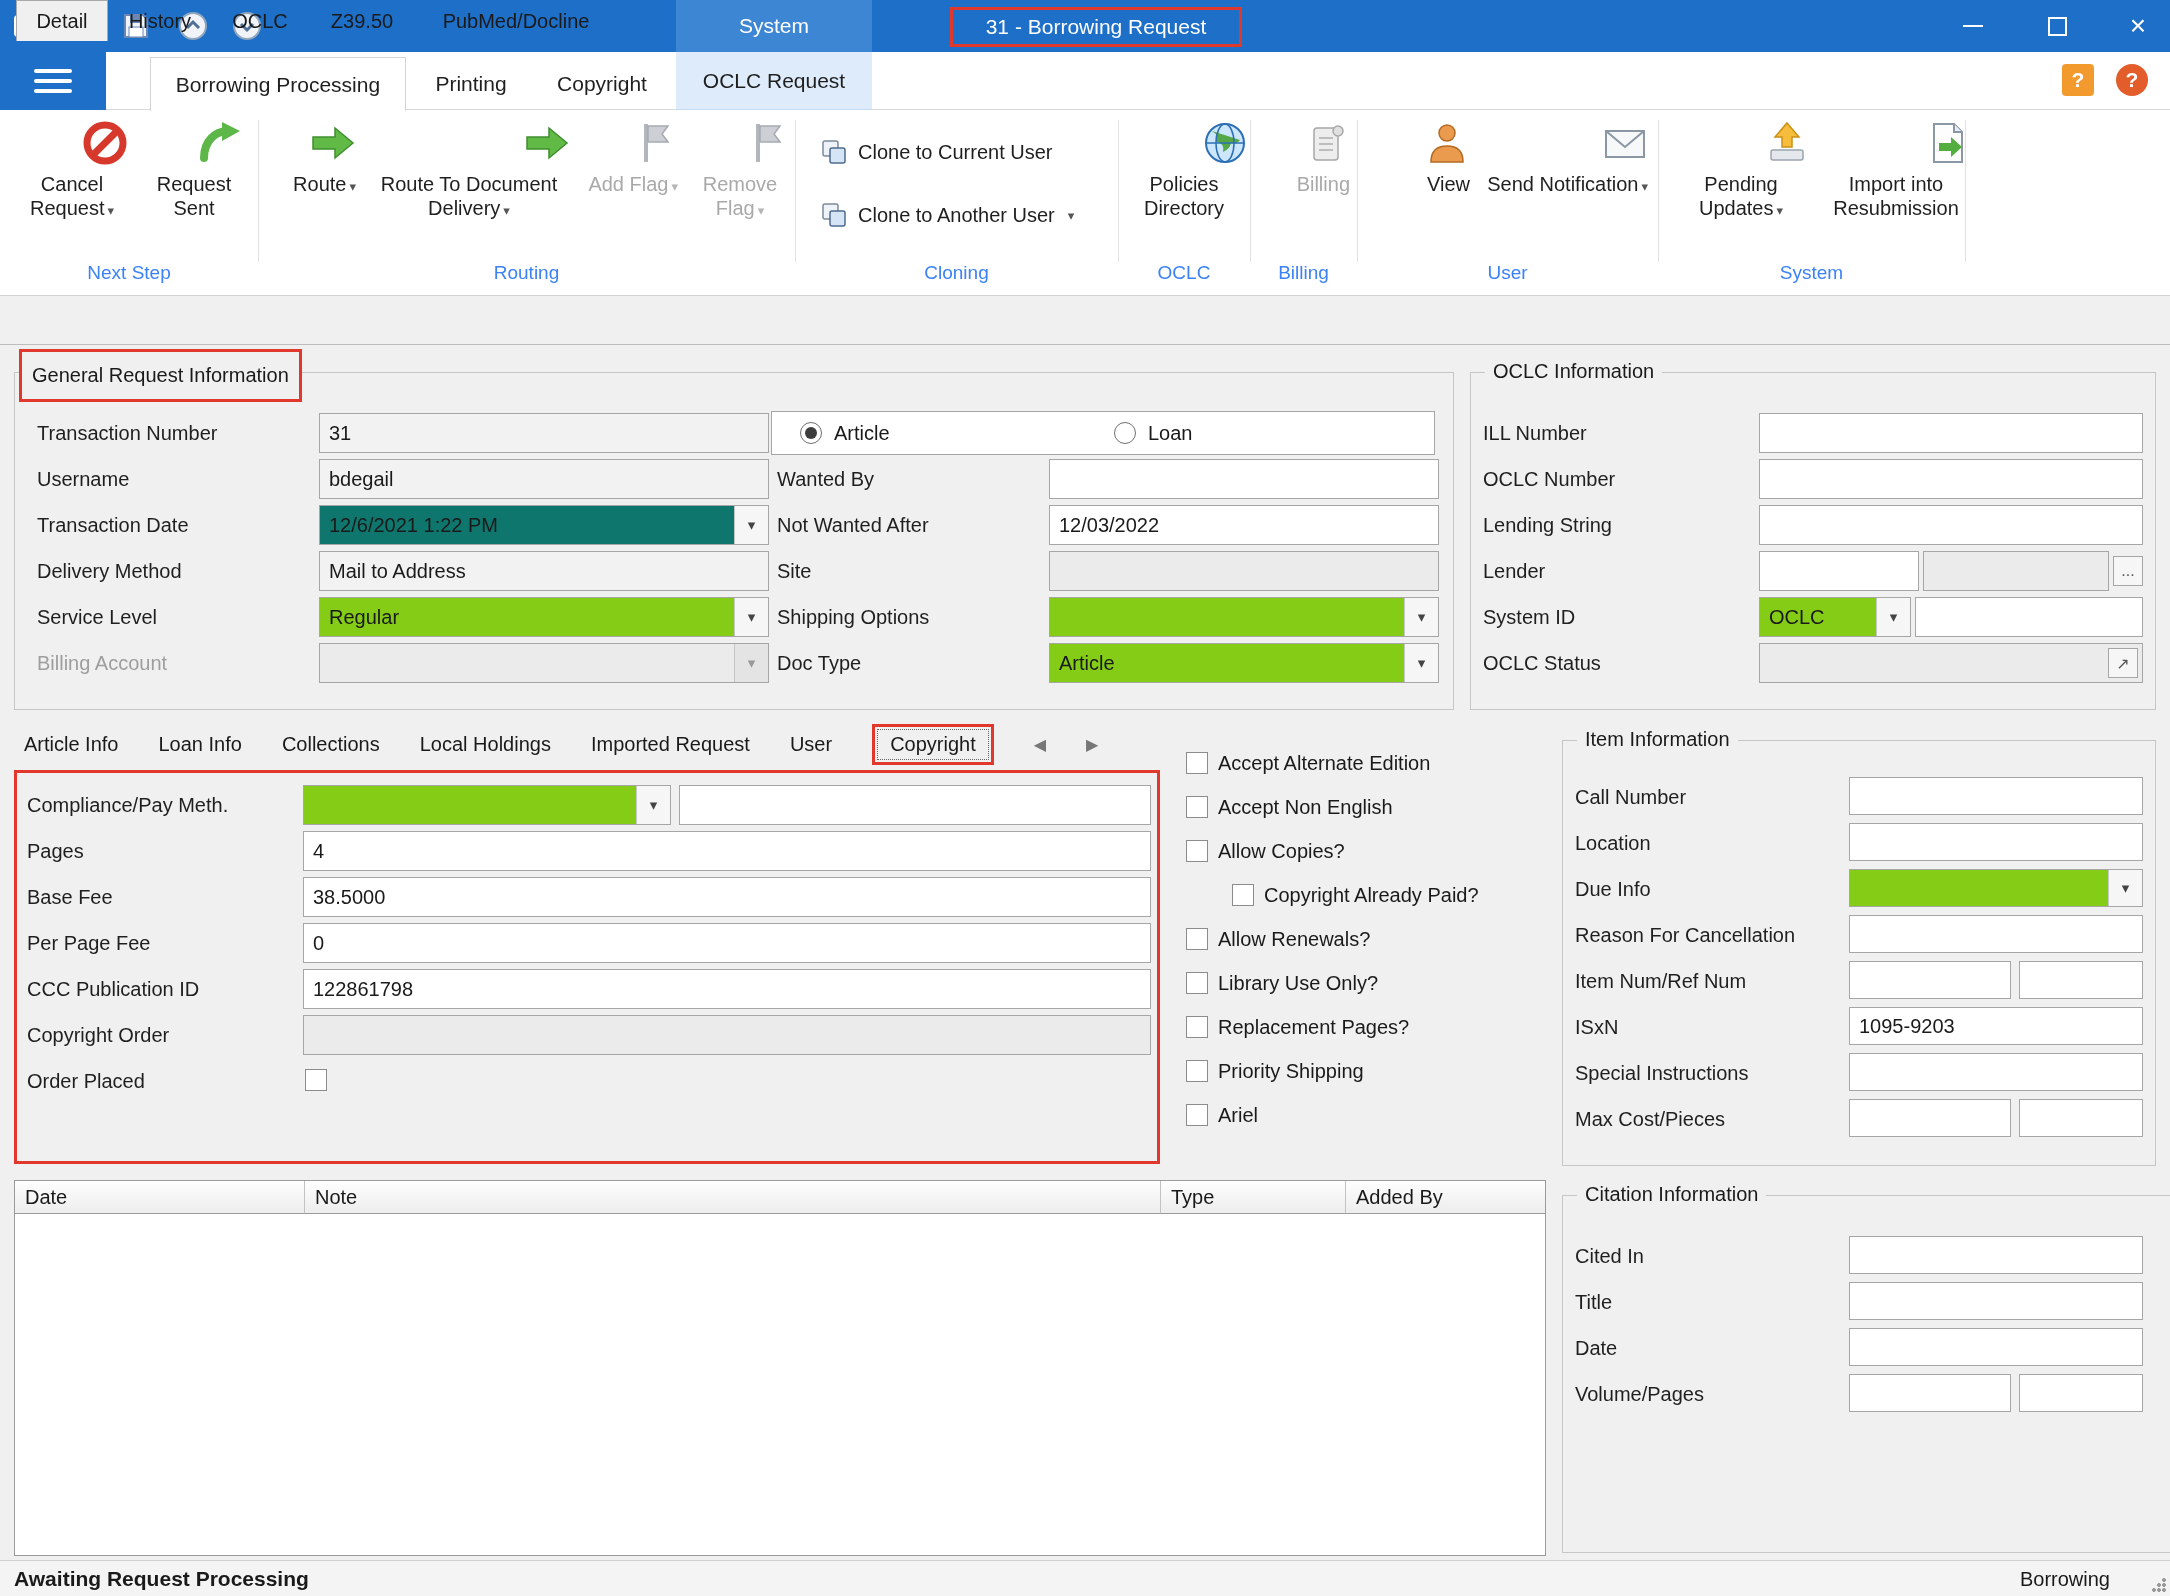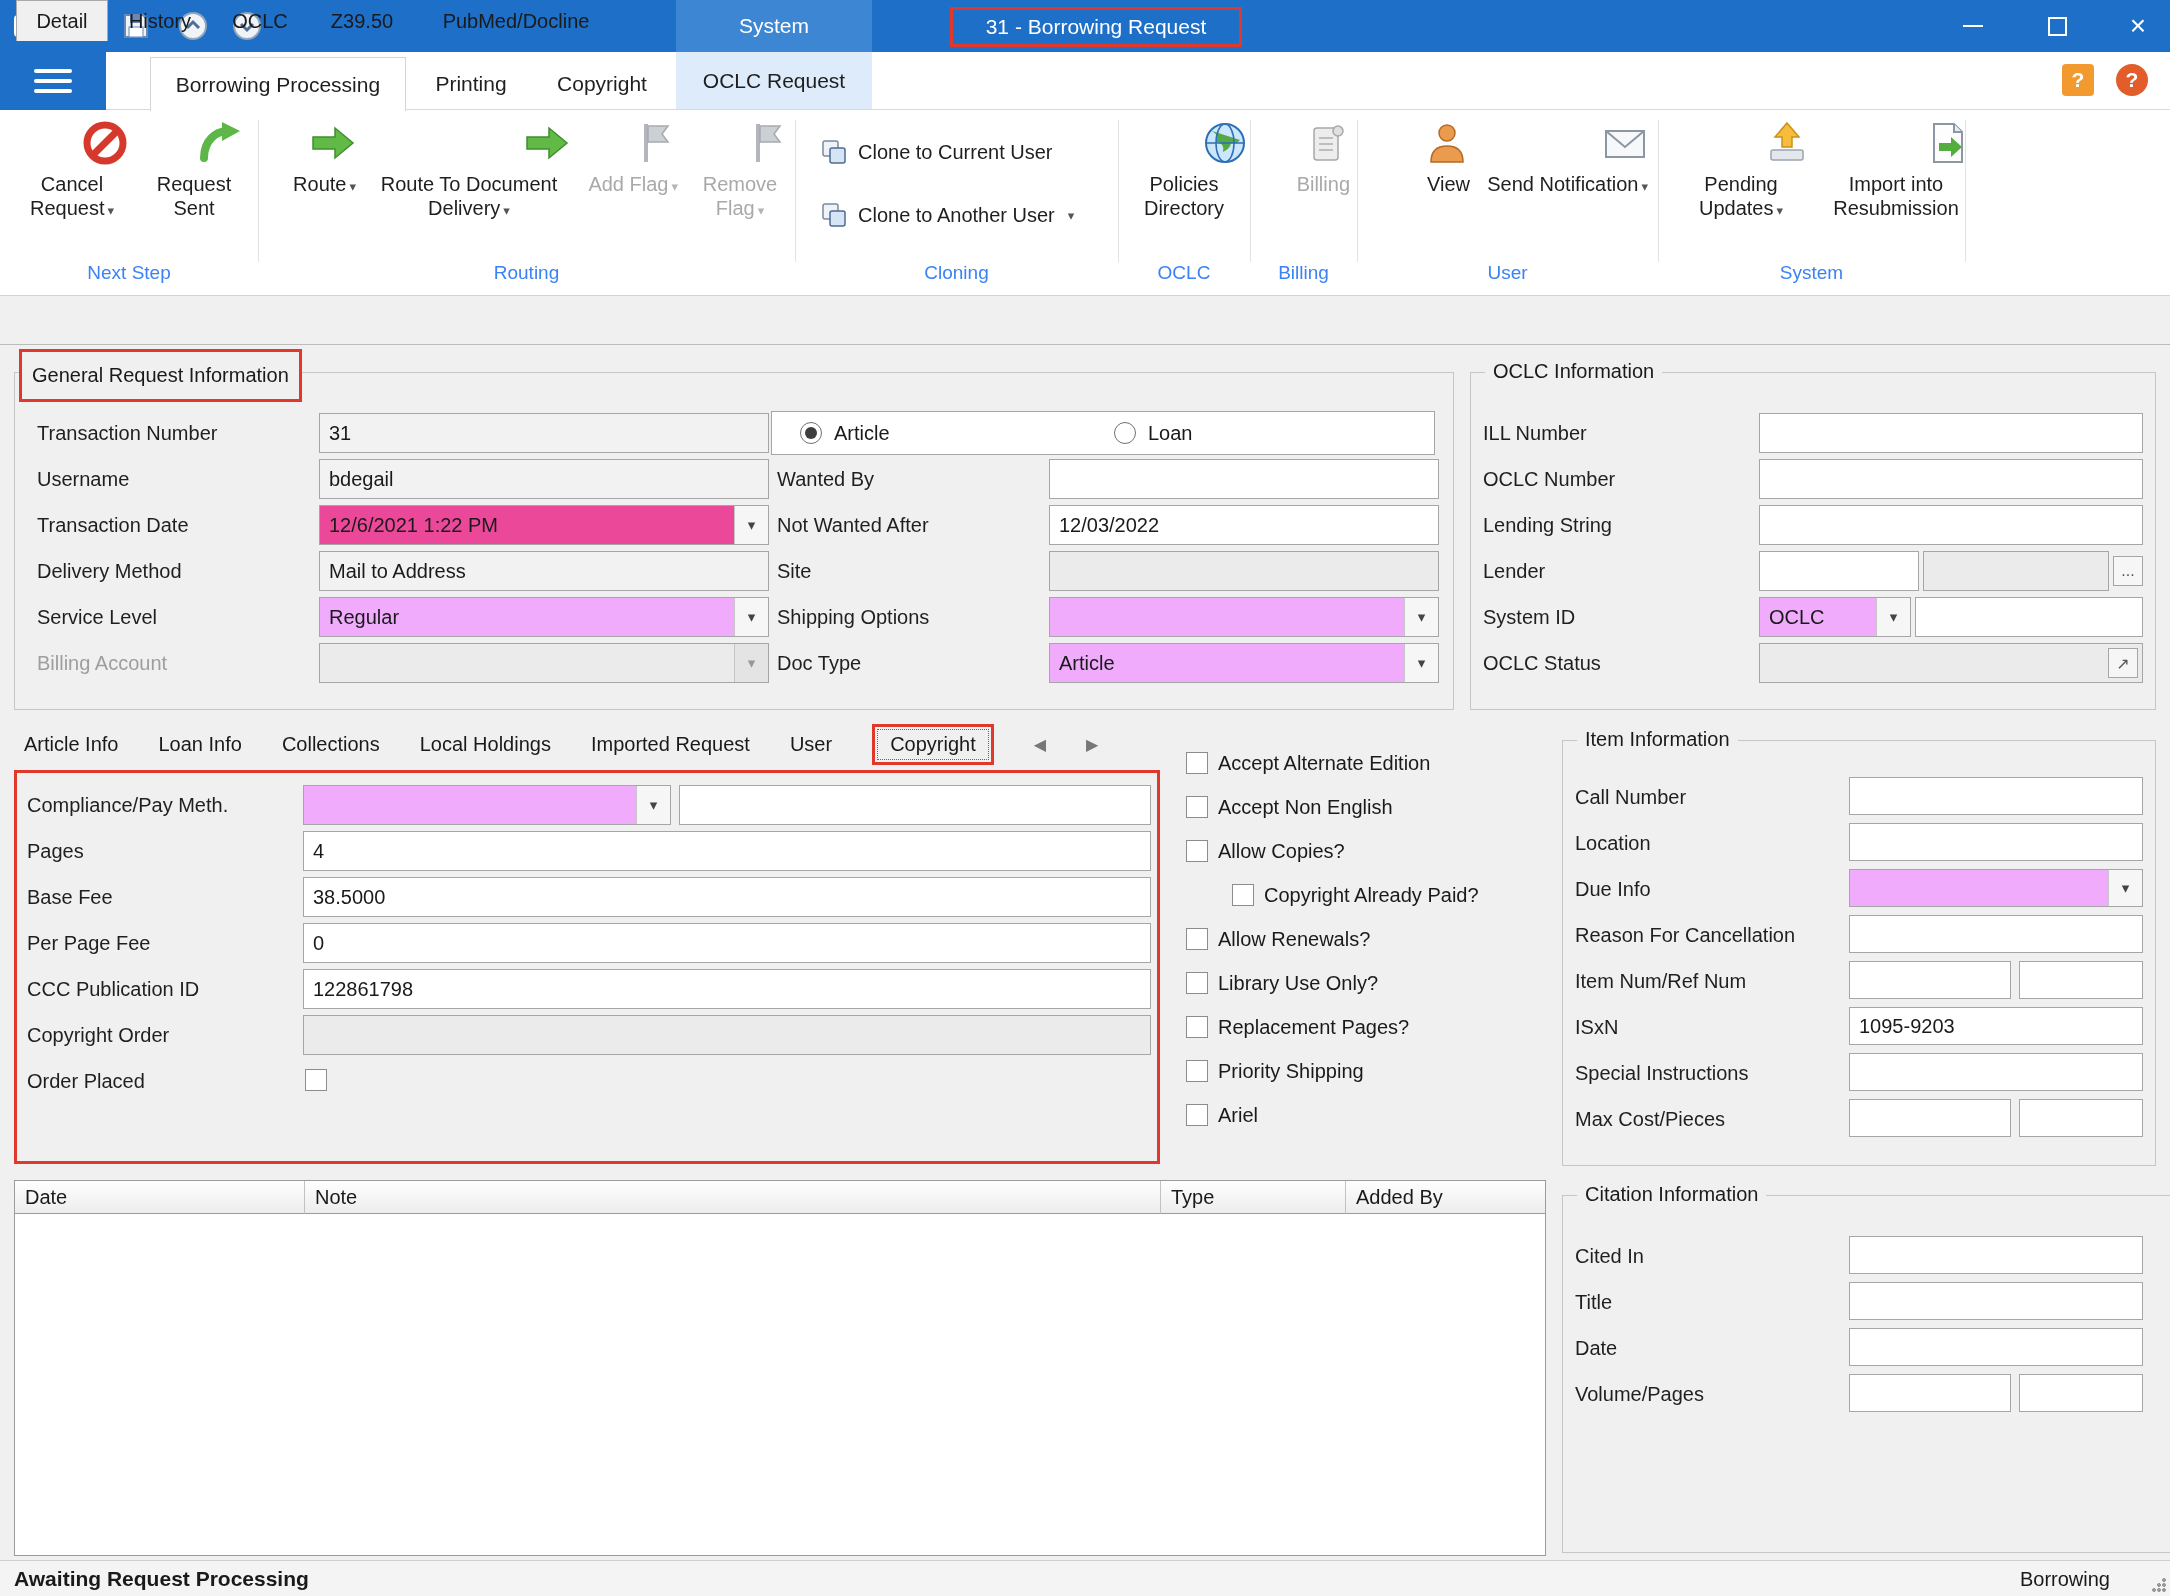--- a/index.html
+++ b/index.html
@@ -48,23 +48,23 @@
 .gtitle{position:absolute;top:-13px;left:14px;background:#f0f0f0;padding:0 8px;font-size:20px;white-space:nowrap}
 .annot-title{position:absolute;top:-24px;left:4px;border:3px solid #e0382c;background:#f0f0f0;
              padding:12px 10px;font-size:20px;white-space:nowrap}
 .flabel{position:absolute;height:40px;line-height:40px;font-size:20px;white-space:nowrap;color:#1f1f1f}
 .flabel.dim{color:#9e9e9e}
 .tb{position:absolute;height:40px;border:1px solid #a6a6a6;background:#fff;padding:0 9px;
     font-family:inherit;font-size:20px;color:#1a1a1a}
 .tb.h38{height:38px}
 .tb.soft{background:#f2f2f2}
 .tb.off{background:#ebebeb}
-.combo{position:absolute;height:40px;border:1px solid #a6a6a6;background:#f0abfc;display:flex;align-items:stretch}
+.combo{position:absolute;height:40px;border:1px solid #a6a6a6;background:#84cc16;display:flex;align-items:stretch}
 .combo.h38{height:38px}
-.combo.soft{background:#ec4899}
+.combo.soft{background:#0f766e}
 .combo.off{background:#ebebeb}
 .ctext{flex:1;padding:0 9px;display:flex;align-items:center;font-size:20px;white-space:nowrap;overflow:hidden}
 .cbtn{width:34px;border-left:1px solid #c6c6c6;background:#f6f6f6;display:flex;align-items:center;
       justify-content:center;font-size:15px;color:#444}
 .combo.off .cbtn{background:#e4e4e4;color:#999}
 .minibtn{position:absolute;width:30px;height:30px;border:1px solid #a6a6a6;background:#f6f6f6;display:flex;
          align-items:center;justify-content:center;font-size:16px;color:#555}
 .radiobox{position:absolute;background:#fff;border:1px solid #a6a6a6}
 .radio{position:absolute;top:10px;width:22px;height:22px;border:1px solid #707070;border-radius:50%;background:#fff}
 .radio.on::after{content:"";position:absolute;inset:4px;border-radius:50%;background:#3d3d3d}

